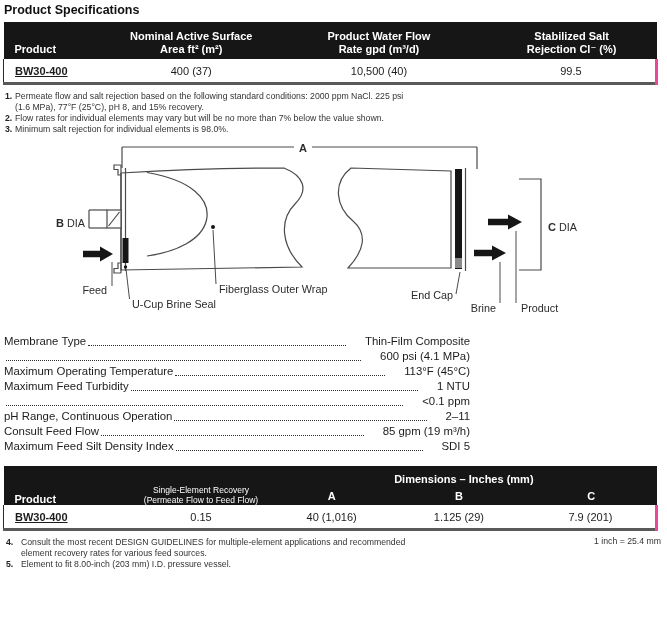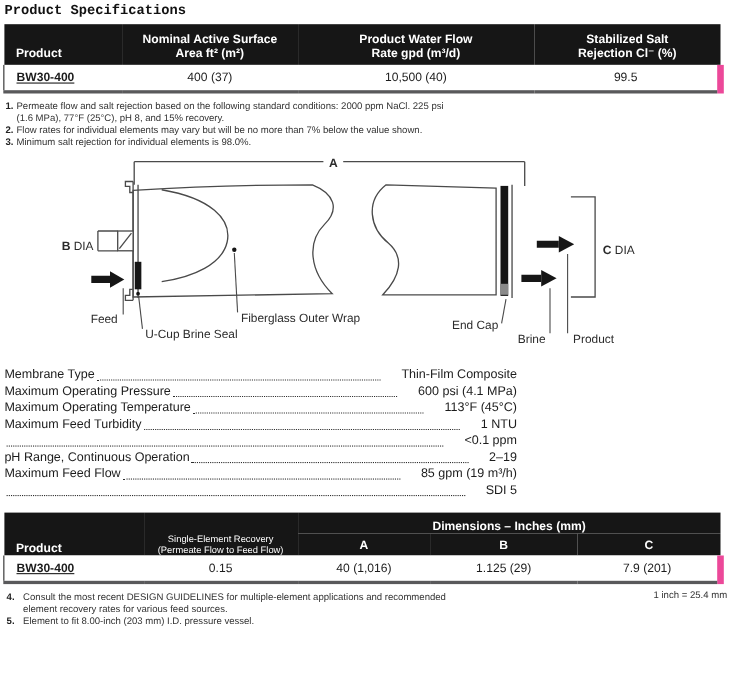--- a/index.html
+++ b/index.html
@@ -3,33 +3,33 @@
 <meta charset="utf-8">
 <style>
   html,body{margin:0;padding:0;background:#fff;}
   #page{
     width:667px;height:617px;overflow:hidden;background:#fff;
     font-family:"Liberation Sans","DejaVu Sans",sans-serif;color:#1c1c1c;
     position:relative;
   }
   .h-title{
     font-size:12.5px;font-weight:bold;color:#111;
-    margin:3px 0 5px 4px;letter-spacing:0;font-family:Liberation Mono, monospace;
+    margin:3px 0 5px 4px;letter-spacing:0;
   }
   
   table{border-collapse:collapse;table-layout:fixed;width:655px;margin-left:3px;
         border-bottom:3px solid #59595b;}
   thead th{background:#161616;color:#fff;font-weight:bold;vertical-align:bottom;
            text-align:center;white-space:pre-line;font-size:11px;line-height:12.5px;
            padding:3px 2px 4px 2px;}
   th.left, td.left{text-align:left;padding-left:11px;}
   tbody td{font-size:11px;text-align:center;background:#fff;height:21px;padding:1px 2px;}
   td.bold{font-weight:bold;}
   tbody td.b-left{border-left:1px solid #2a2a2a;text-decoration:underline;}
-  tbody td.b-right{border-right:6px solid #ec4899;}
+  tbody td.b-right{border-right:3px solid #ec4899;}
   table.spec thead th{height:30px;}
   table.dim thead tr.r1 th{height:16px;vertical-align:bottom;padding-bottom:0;}
   table.dim thead tr.r2 th{height:14px;vertical-align:bottom;padding-bottom:3px;}
   th.small{font-weight:normal;font-size:8.5px;line-height:10px;vertical-align:middle;padding-bottom:2px;margin-top:34px;}
   
   .fn-block{margin:6px 0 0 5px;font-size:8.7px;line-height:11px;color:#333;}
   .fn-line{position:relative;padding-left:10px;}
   .fn-block.bottom .fn-line{padding-left:15px;}
   .fn-num{position:absolute;left:0;font-weight:bold;color:#222;}
   
@@ -168,49 +168,49 @@
   </svg>
 
   <div class="op-wrap">
     <div class="op-list">
         <div class="op-row">
     <span class="op-label">Membrane Type</span>
     <span class="op-leader"></span>
     <span class="op-value">Thin-Film Composite</span>
   </div>
         <div class="op-row">
-    <span class="op-label">Maximum Operating Pressure</span>
     <span class="op-leader"></span>
     <span class="op-value">600 psi (4.1 MPa)</span>
   </div>
         <div class="op-row">
     <span class="op-label">Maximum Operating Temperature</span>
     <span class="op-leader"></span>
     <span class="op-value">113°F (45°C)</span>
   </div>
         <div class="op-row">
     <span class="op-label">Maximum Feed Turbidity</span>
     <span class="op-leader"></span>
     <span class="op-value">1 NTU</span>
   </div>
         <div class="op-row">
     <span class="op-leader"></span>
     <span class="op-value">&lt;0.1 ppm</span>
   </div>
         <div class="op-row">
     <span class="op-label">pH Range, Continuous Operation</span>
     <span class="op-leader"></span>
-    <span class="op-value">2–19</span>
-  </div>
-        <div class="op-row">
-    <span class="op-label">Maximum Feed Flow</span>
+    <span class="op-value">2–11</span>
+  </div>
+        <div class="op-row">
+    <span class="op-label">Consult Feed Flow</span>
     <span class="op-leader"></span>
     <span class="op-value">85 gpm (19 m³/h)</span>
   </div>
         <div class="op-row">
+    <span class="op-label">Maximum Feed Silt Density Index</span>
     <span class="op-leader"></span>
     <span class="op-value">SDI 5</span>
   </div>
       </div>
   </div>
 
   <table class="dim" style="margin-top:12px;">
     <colgroup>
         <col style="width:19.5%">
         <col style="width:21.5%">

